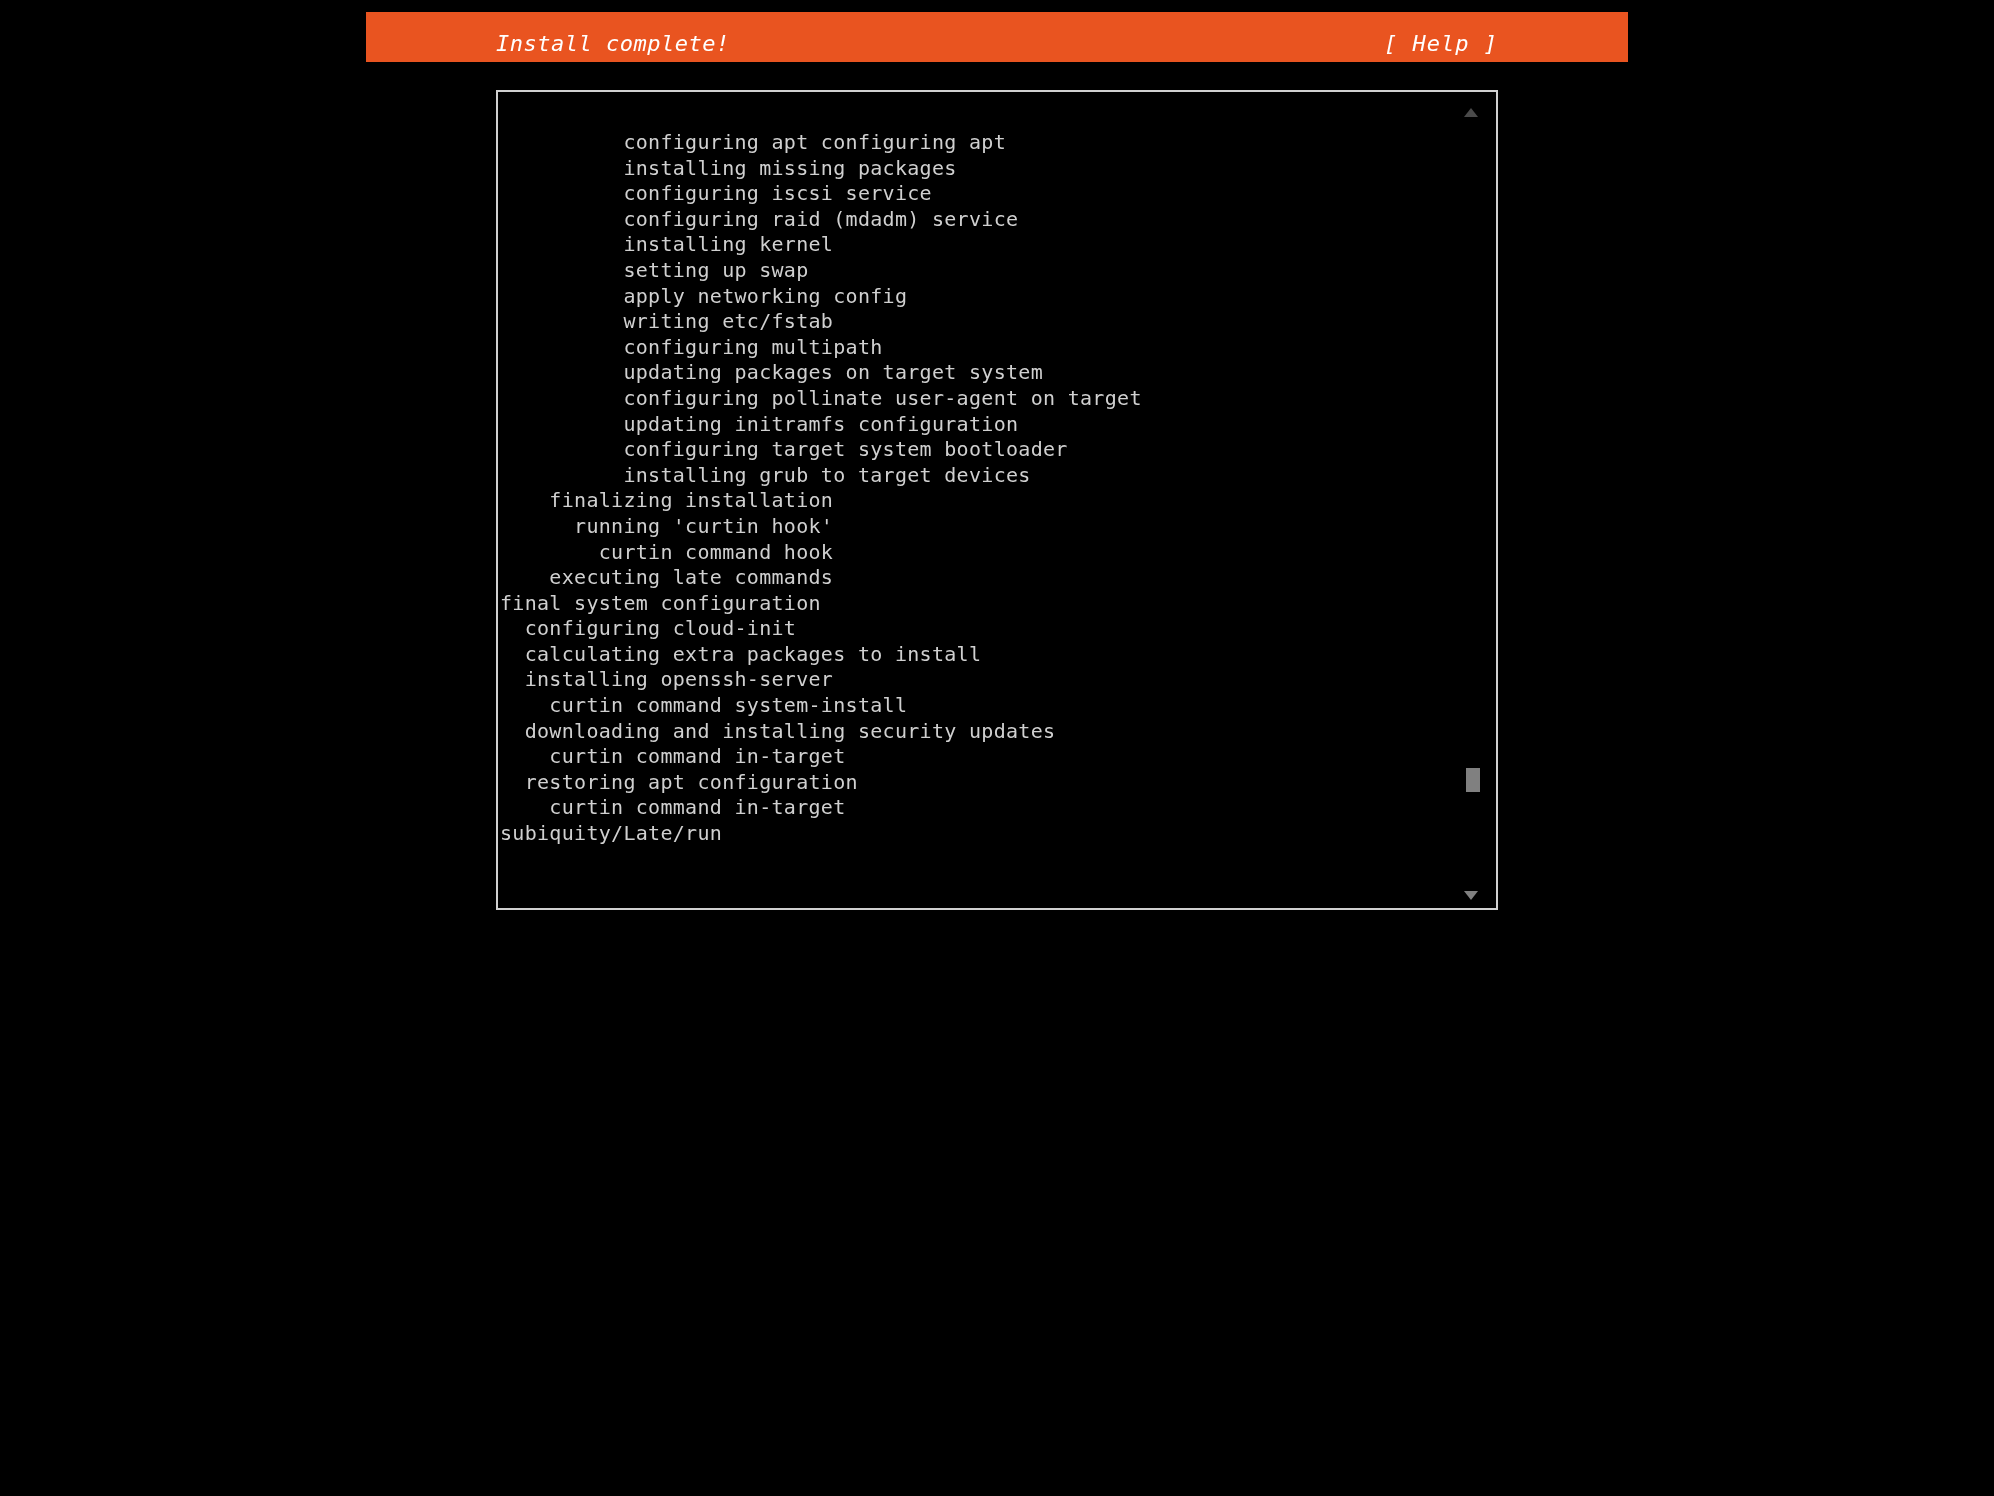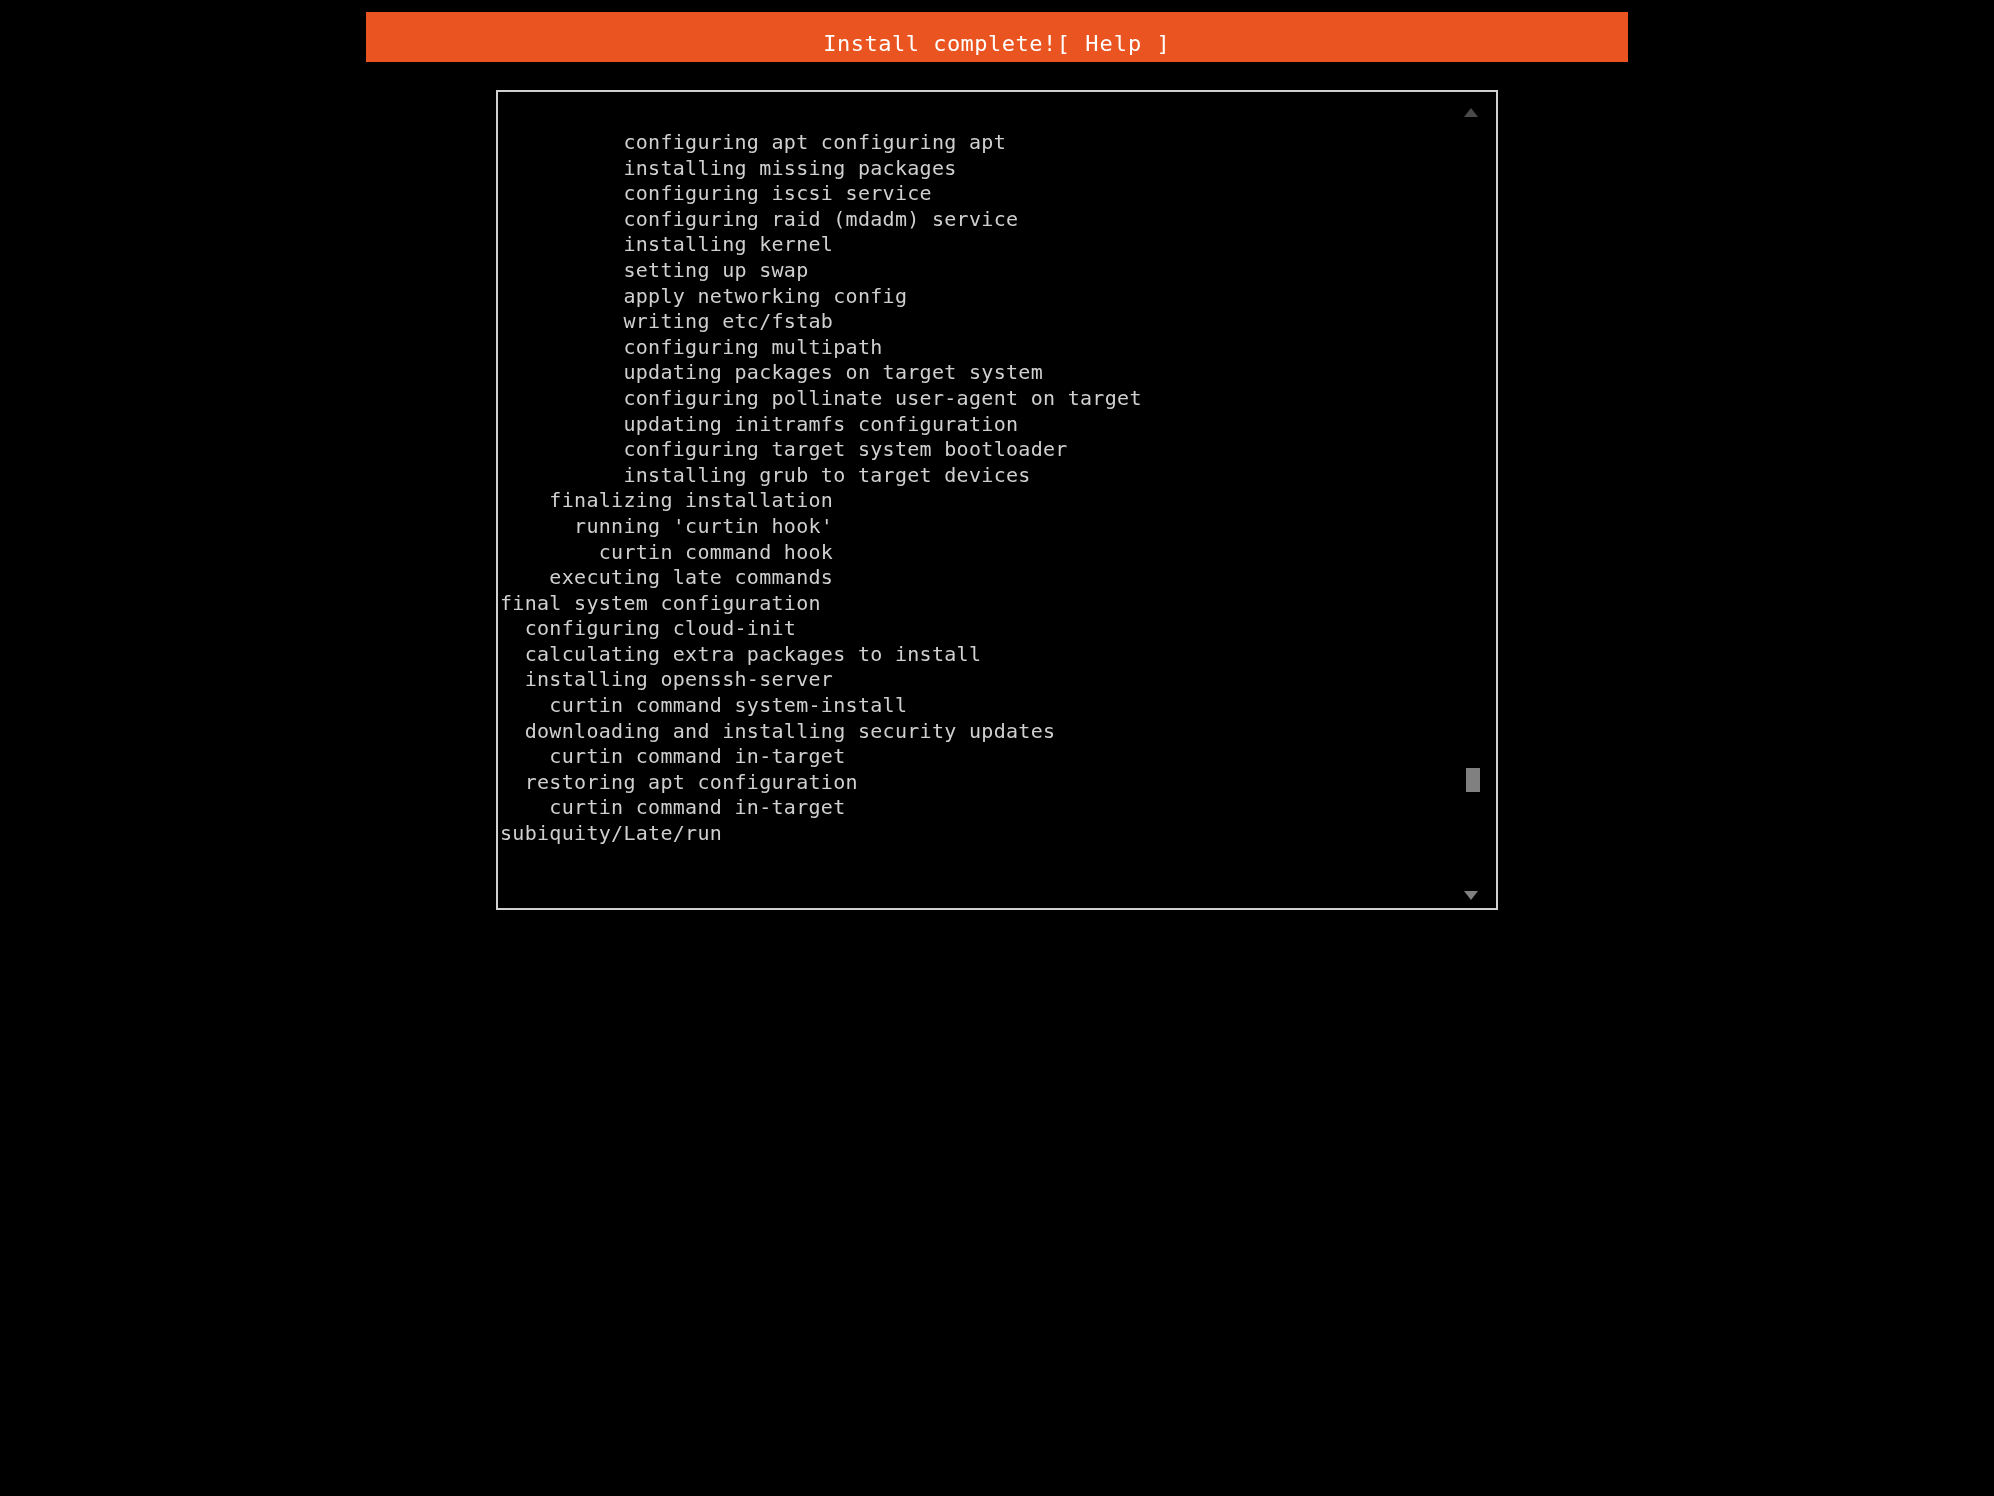--- a/index.html
+++ b/index.html
@@ -17,24 +17,25 @@
     margin: 0 auto;
     position: relative;
     background: #000000;
     padding-top: 12px;
     box-sizing: border-box;
   }
   .topbar {
     background: #E95420;
     height: 50px;
     display: flex;
-    justify-content: center;
+    justify-content: space-between;
     align-items: center;
     padding: 12px 130px 0 130px;
     box-sizing: border-box;
+    font-style: italic;
   }
   .topbar .title {
     color: #ffffff;
     font-size: 22px;
     letter-spacing: 0.5px;
   }
   .topbar .help {
     color: #ffffff;
     font-size: 22px;
     letter-spacing: 1px;

